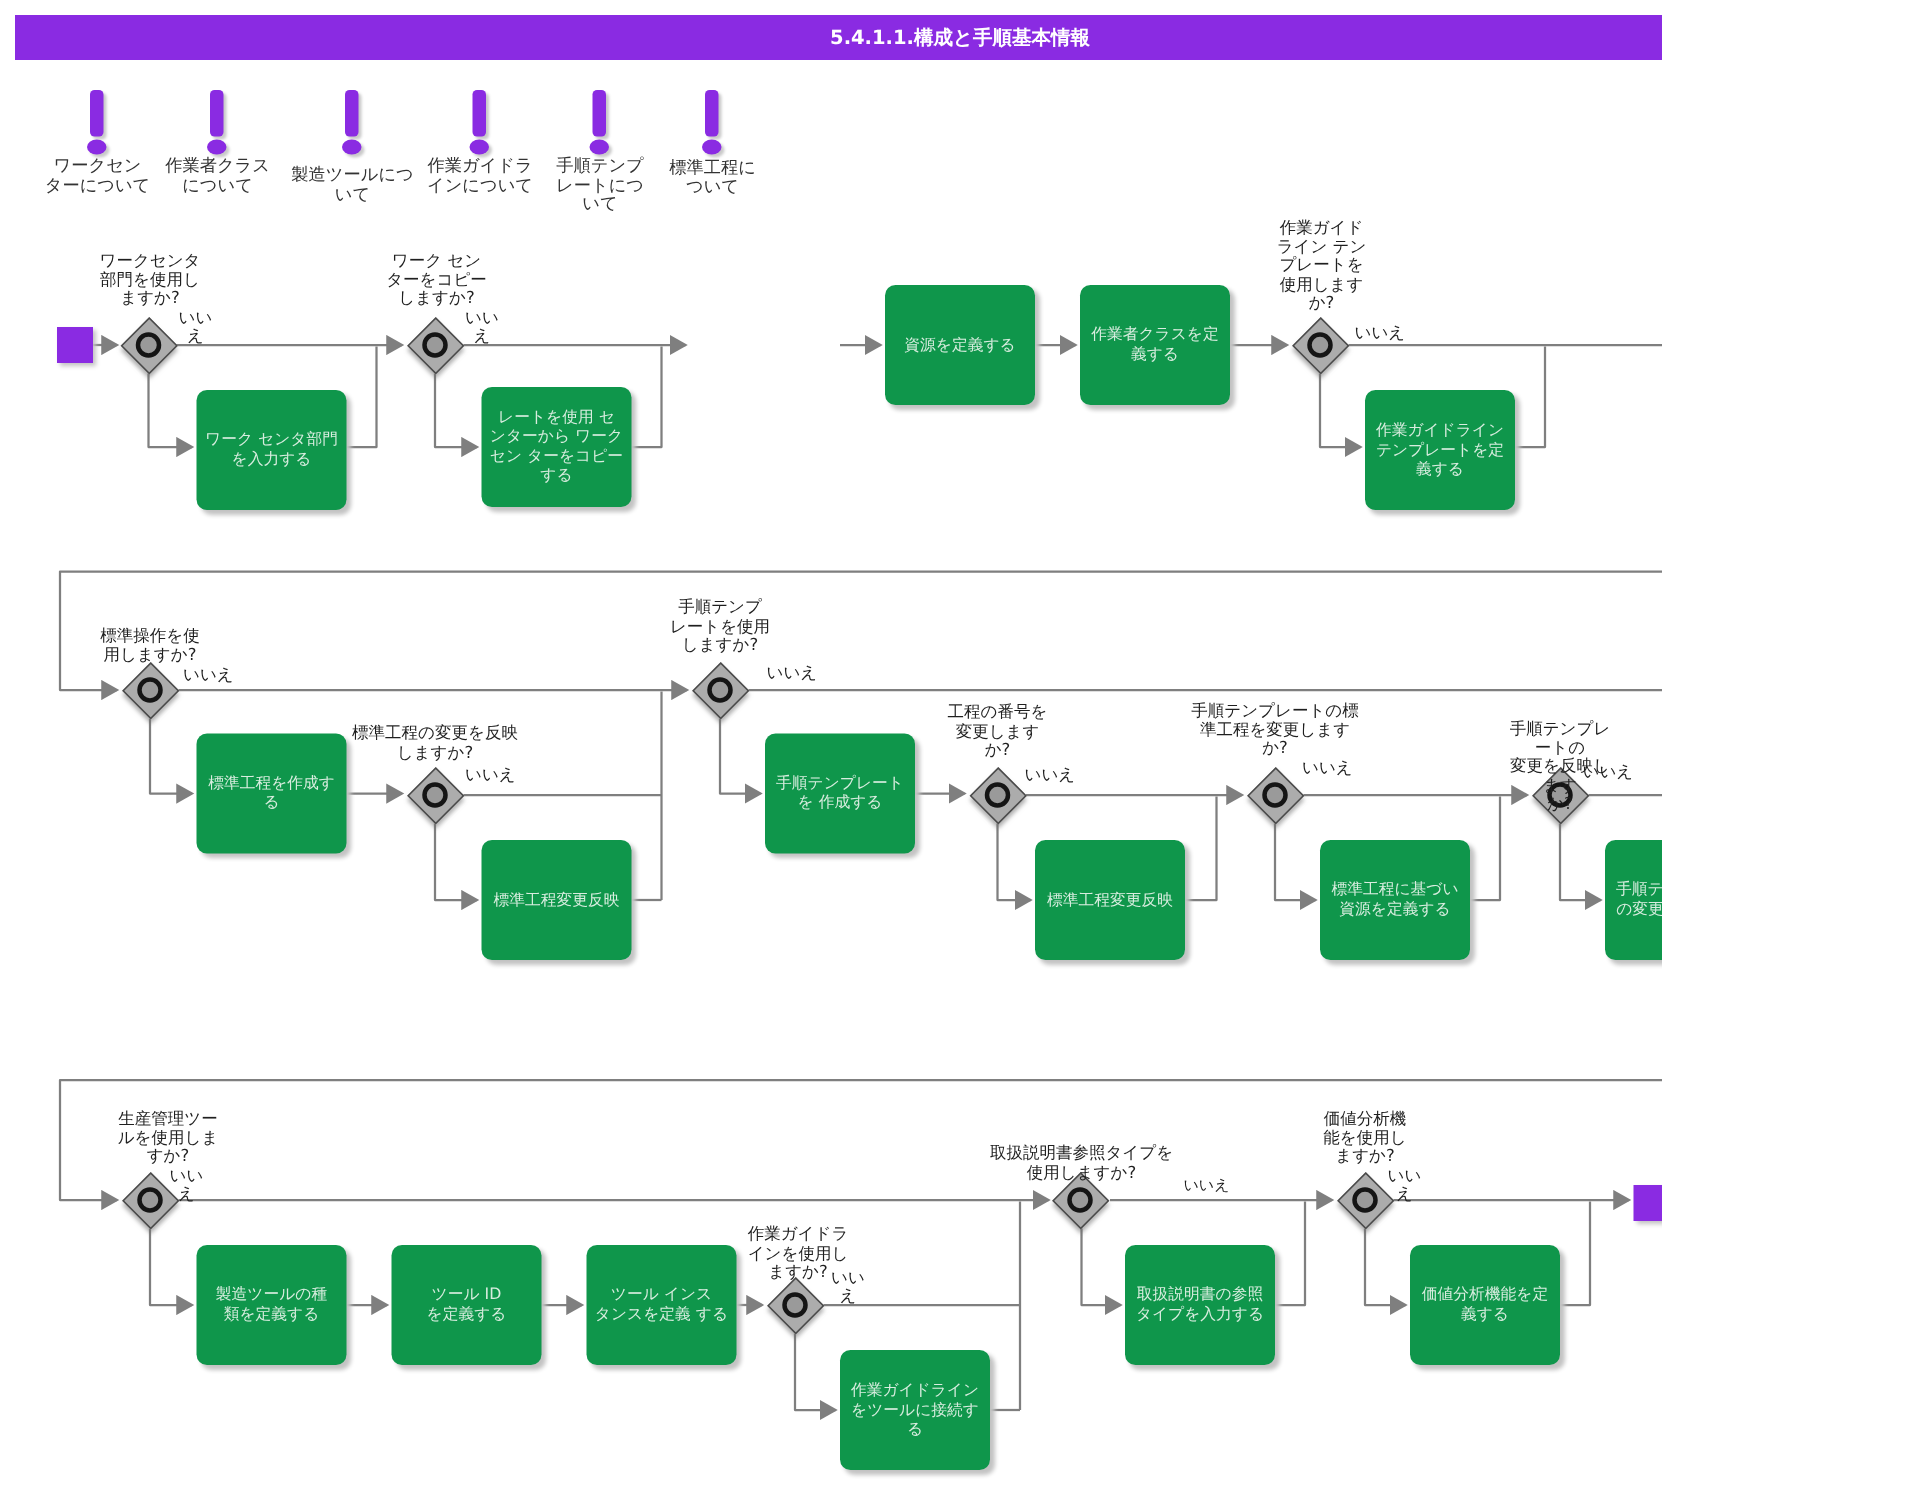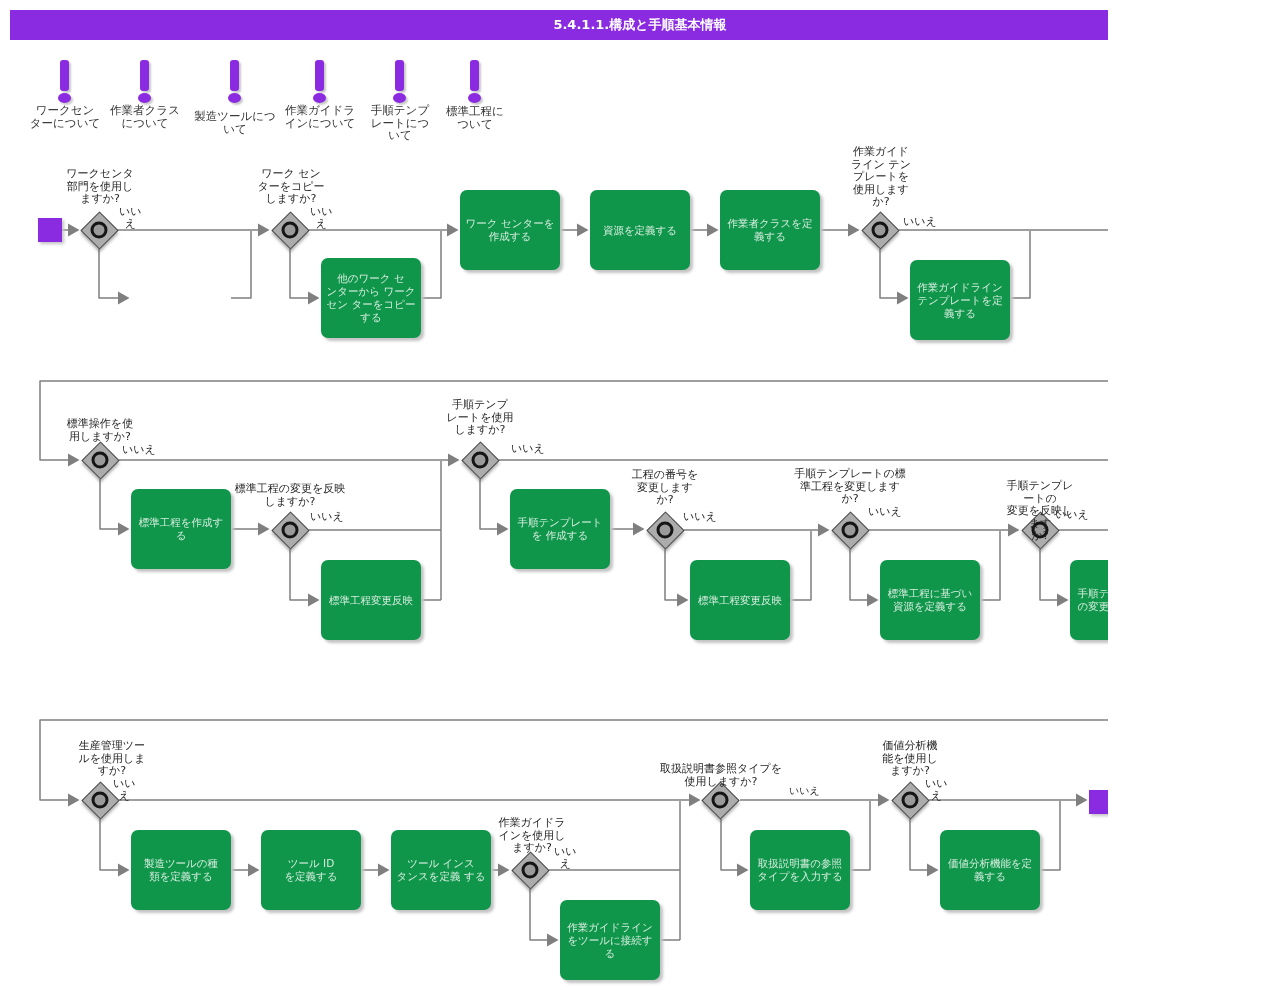--- a/index.html
+++ b/index.html
@@ -239,26 +239,26 @@
   <div class="nolabel" style="left:868px;top:506px">いいえ</div>
   <div class="nolabel" style="left:1055px;top:509px">いいえ</div>
   <div class="nolabel" style="left:113px;top:778px">いい
 え</div>
   <div class="nolabel" style="left:554px;top:846px">いい
 え</div>
   <div class="nolabel" style="left:789px;top:785px;font-size:10px">いいえ</div>
   <div class="nolabel" style="left:925px;top:778px">いい
 え</div>
 
-  <div class="task" style="left:321px;top:258px">他のワーク セ
+  <div class="task" style="left:131px;top:260px">ワーク センタ部門
+を入力する</div>
+  <div class="task" style="left:321px;top:258px">レートを使用 セ
 ンターから ワーク
 セン ターをコピー
 する</div>
-  <div class="task" style="left:460px;top:190px">ワーク センターを
-作成する</div>
   <div class="task" style="left:590px;top:190px">資源を定義する</div>
   <div class="task" style="left:720px;top:190px">作業者クラスを定
 義する</div>
   <div class="task" style="left:910px;top:260px">作業ガイドライン
 テンプレートを定
 義する</div>
   <div class="task" style="left:131px;top:489px">標準工程を作成す
 る</div>
   <div class="task" style="left:321px;top:560px">標準工程変更反映</div>
   <div class="task" style="left:510px;top:489px">手順テンプレート

